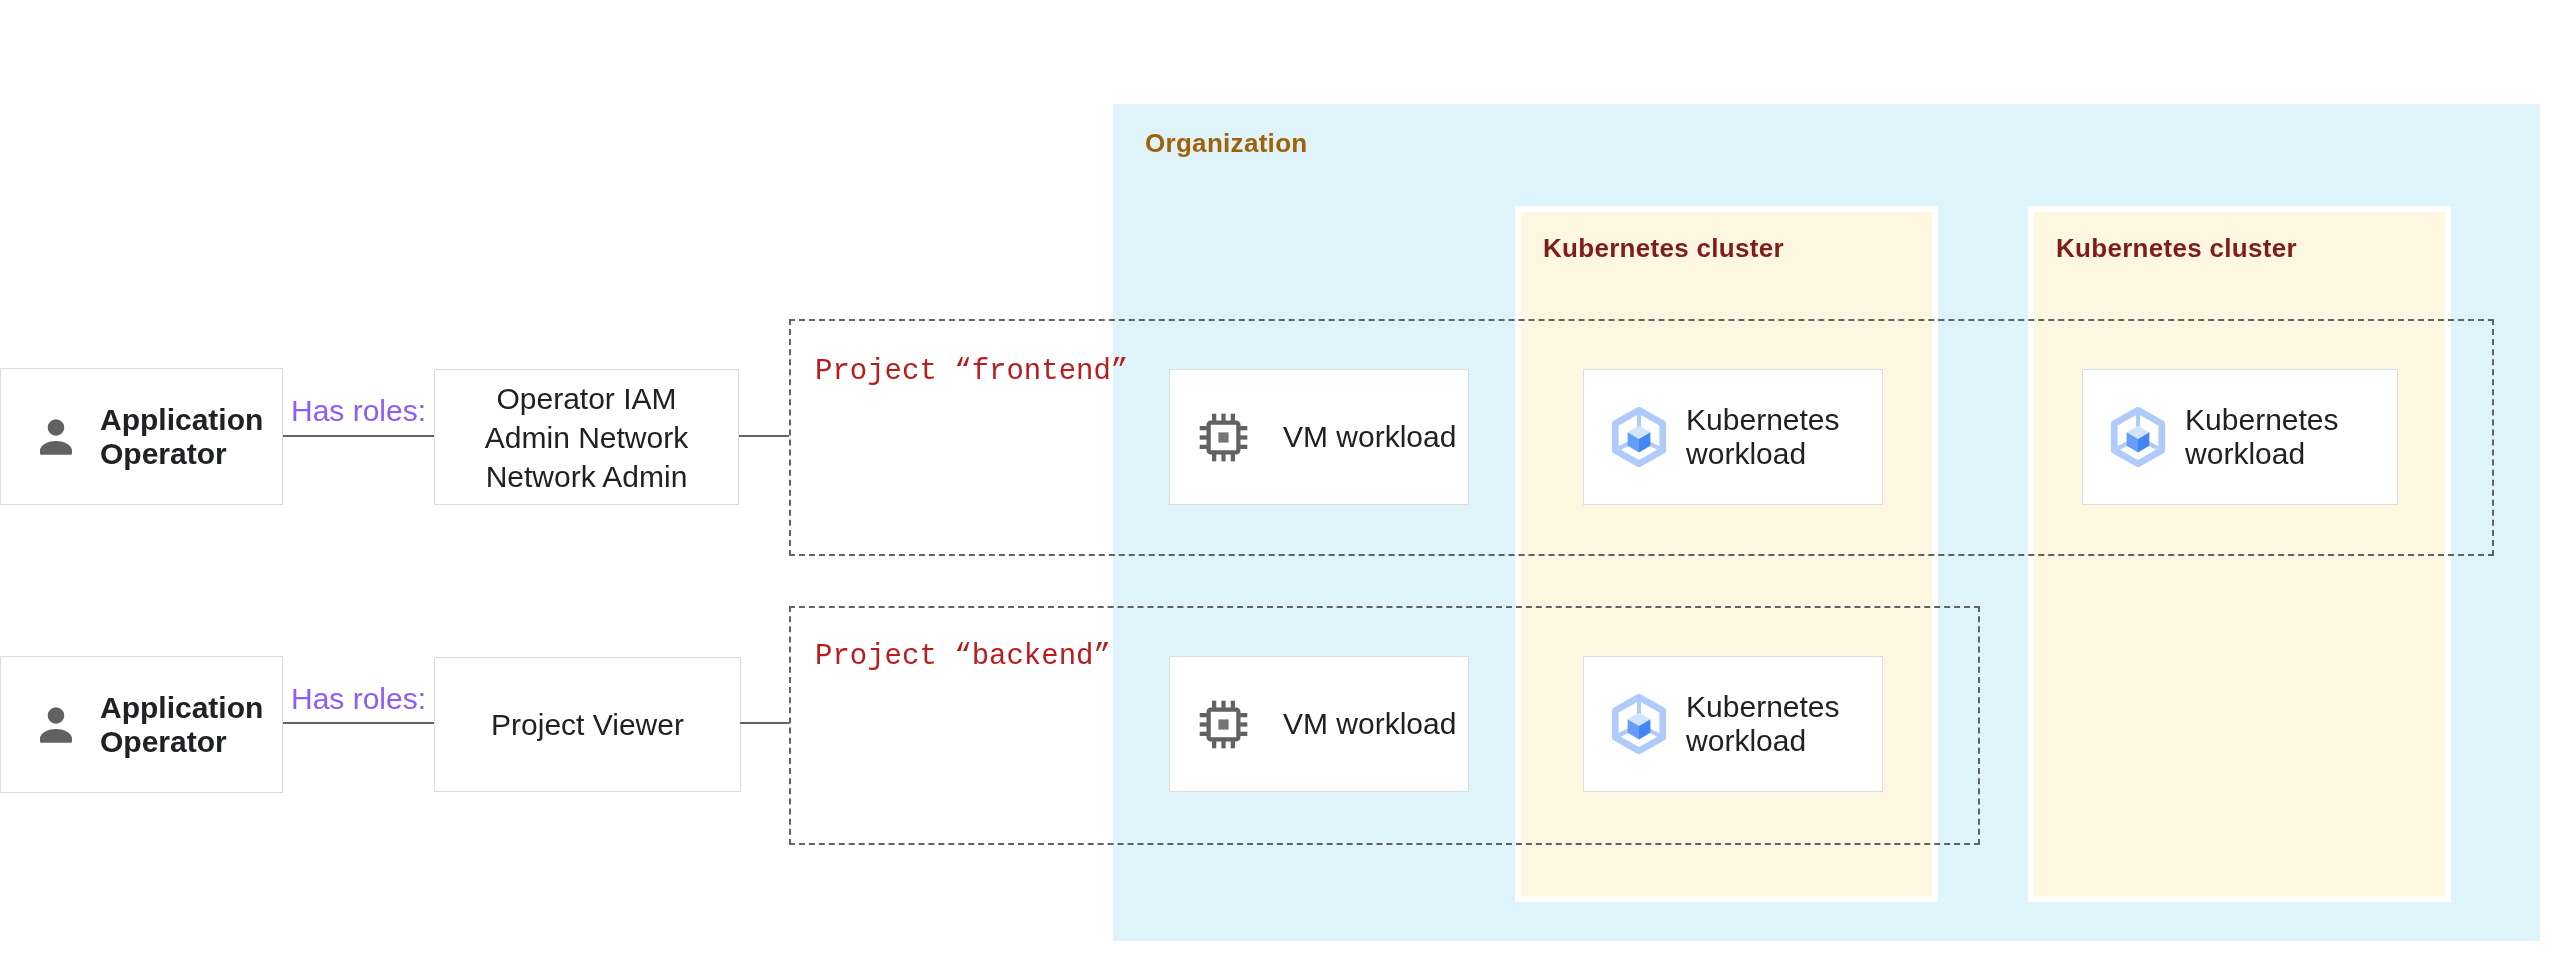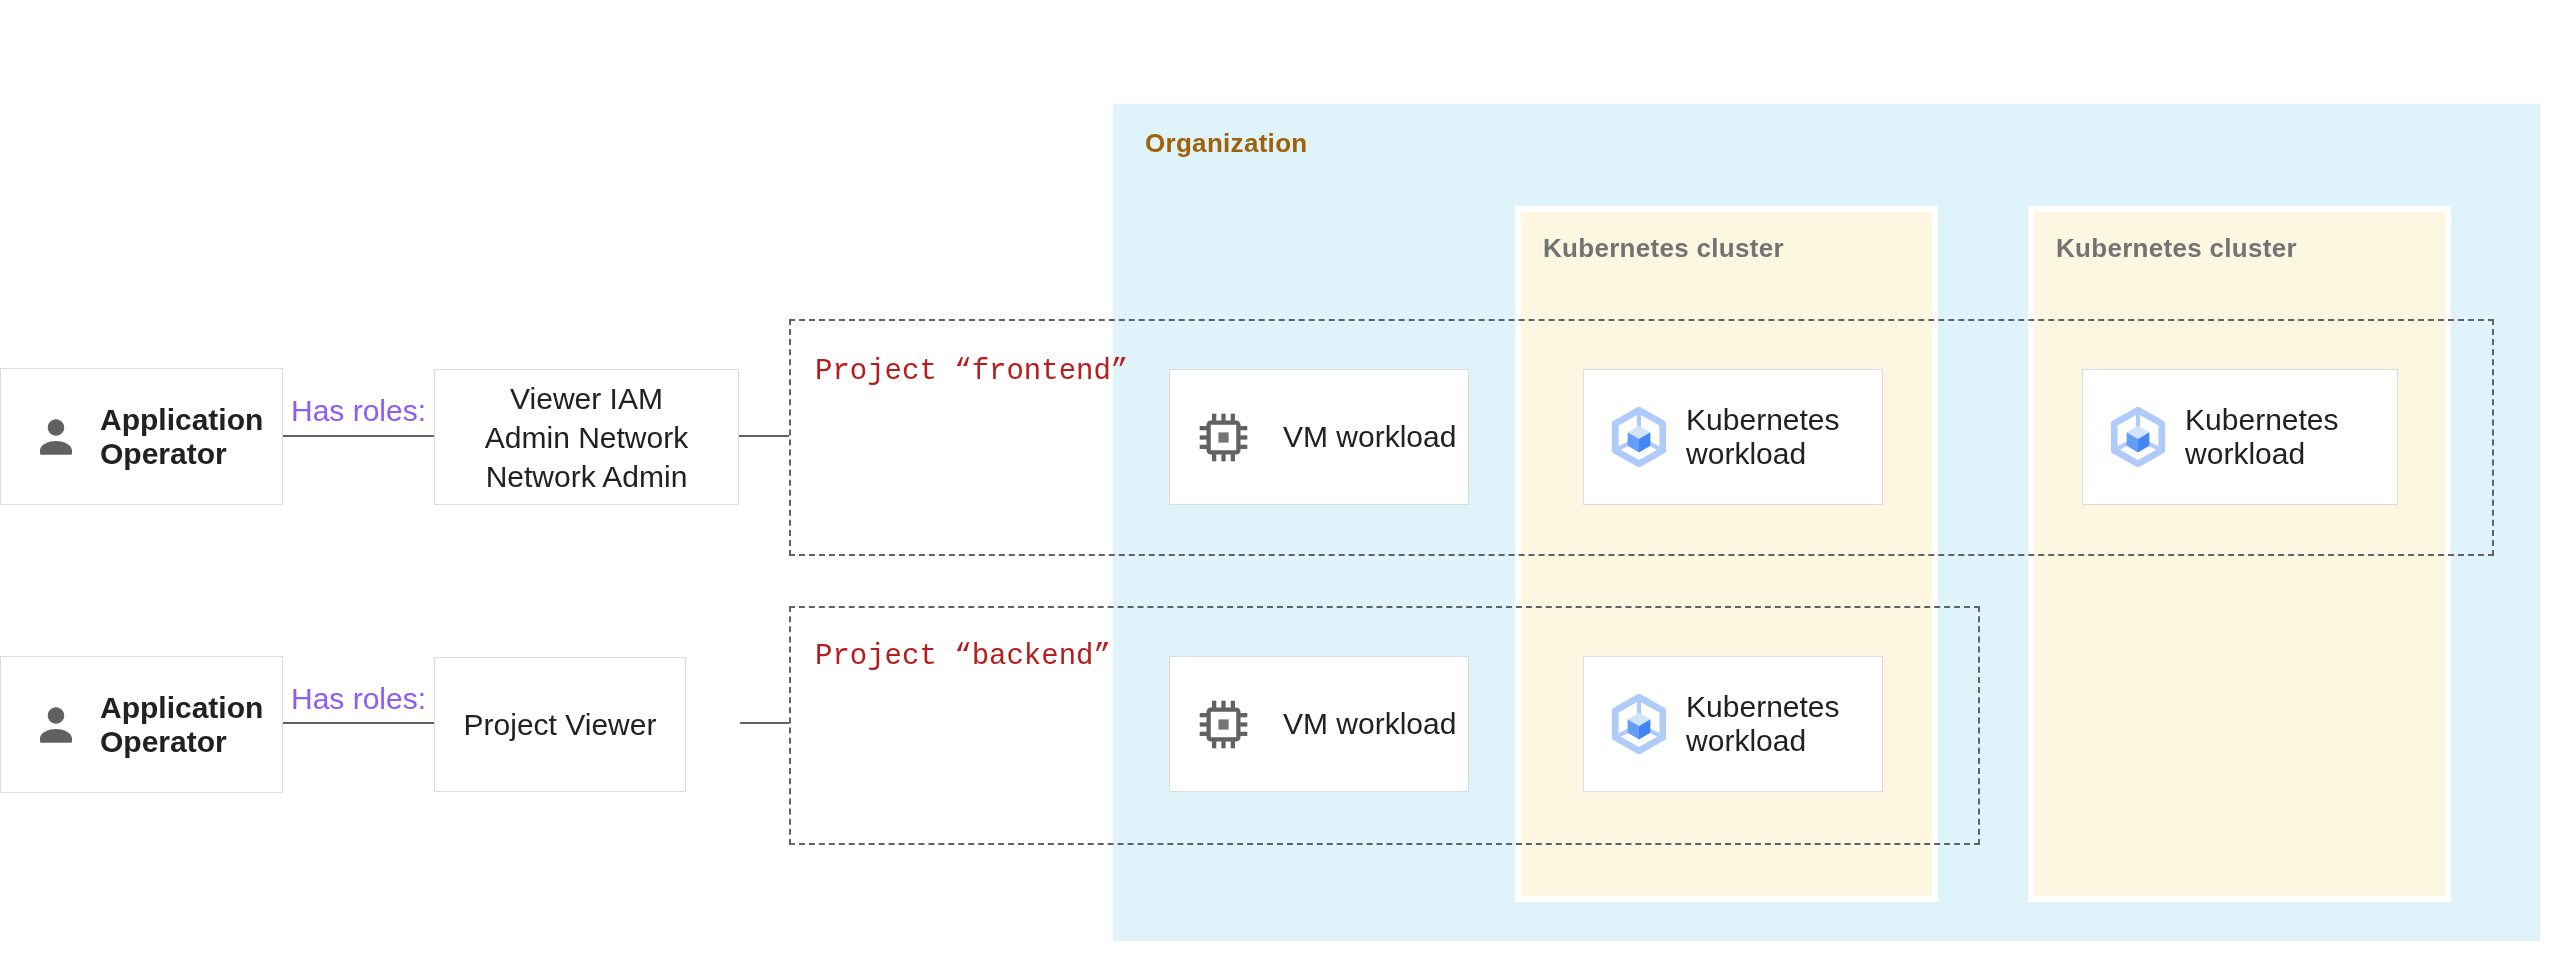--- a/index.html
+++ b/index.html
@@ -10,21 +10,21 @@
   .abs{position:absolute;box-sizing:border-box;}
 
   
   .org{left:1113px;top:104px;width:1427px;height:837px;background:#DFF3FA;z-index:0;}
   .org-label{left:1145px;top:128px;font-size:26px;font-weight:700;color:#a16207;letter-spacing:0.3px;z-index:1;}
 
   
   .cluster{width:411px;height:684px;top:212px;background:#FDF7E2;outline:6.2px solid #ffffff;z-index:1;}
   .cluster1{left:1521px;}
   .cluster2{left:2034px;}
-  .cluster-label{position:absolute;left:22px;top:21px;font-size:26px;font-weight:700;color:#737373;letter-spacing:0.3px;}
+  .cluster-label{position:absolute;left:22px;top:21px;font-size:26px;font-weight:700;color:#7f1d1d;letter-spacing:0.3px;}
 
   
   .proj{border:2.1px dashed #5F6368;z-index:2;background:transparent;}
   .proj-frontend{left:789px;top:319px;width:1705px;height:237px;}
   .proj-backend{left:789px;top:606px;width:1191px;height:239px;}
   .proj-label{font-size:29px;color:#b91c1c;z-index:3;font-family:Liberation Mono, monospace;}
   .proj-label-frontend{left:815px;top:355px;}
   .proj-label-backend{left:815px;top:640px;}
 
   
@@ -32,21 +32,21 @@
   .node-text{font-size:30px;color:#202124;line-height:34px;}
   .node-center{justify-content:center;text-align:center;}
 
   .actor1{left:0;top:368px;width:283px;height:137px;}
   .actor2{left:0;top:656px;width:283px;height:137px;}
   .actor .icon-wrap{margin-left:29px;width:52px;height:52px;flex:0 0 auto;}
   .actor .node-text{margin-left:18px;font-weight:bold;}
 
   .role1{left:434px;top:369px;width:305px;height:136px;}
   .role1 .node-text{line-height:39px;}
-  .role2{left:434px;top:657px;width:252px;height:135px;}
+  .role2{left:434px;top:657px;width:307px;height:135px;}
 
   .vm1{left:1169px;top:369px;width:300px;height:136px;}
   .vm2{left:1169px;top:656px;width:300px;height:136px;}
   .vmbox .icon-wrap{margin-left:28px;width:51px;height:51px;flex:0 0 auto;}
   .vmbox .node-text{margin-left:34px;}
 
   .k8s1{left:1583px;top:369px;width:300px;height:136px;}
   .k8s2{left:1583px;top:656px;width:300px;height:136px;}
   .k8s3{left:2082px;top:369px;width:316px;height:136px;}
   .k8sbox .icon-wrap{margin-left:23.5px;width:62px;height:62px;flex:0 0 auto;}
@@ -92,21 +92,21 @@
     <div>Application</div>
     <div>Operator</div>
   </div>
 </div>
 
 <div class="abs has-roles hr1">Has roles:</div>
 <div class="abs conn c1"></div>
 
 <div class="abs node node-center role1">
   <div class="node-text">
-    <div>Viewer IAM</div>
+    <div>Operator IAM</div>
     <div>Admin Network</div>
     <div>Network Admin</div>
   </div>
 </div>
 
 <div class="abs conn c2"></div>
 
 <div class="abs node vmbox vm1">
   <div class="icon-wrap">
     <svg viewBox="0 0 24 24">

